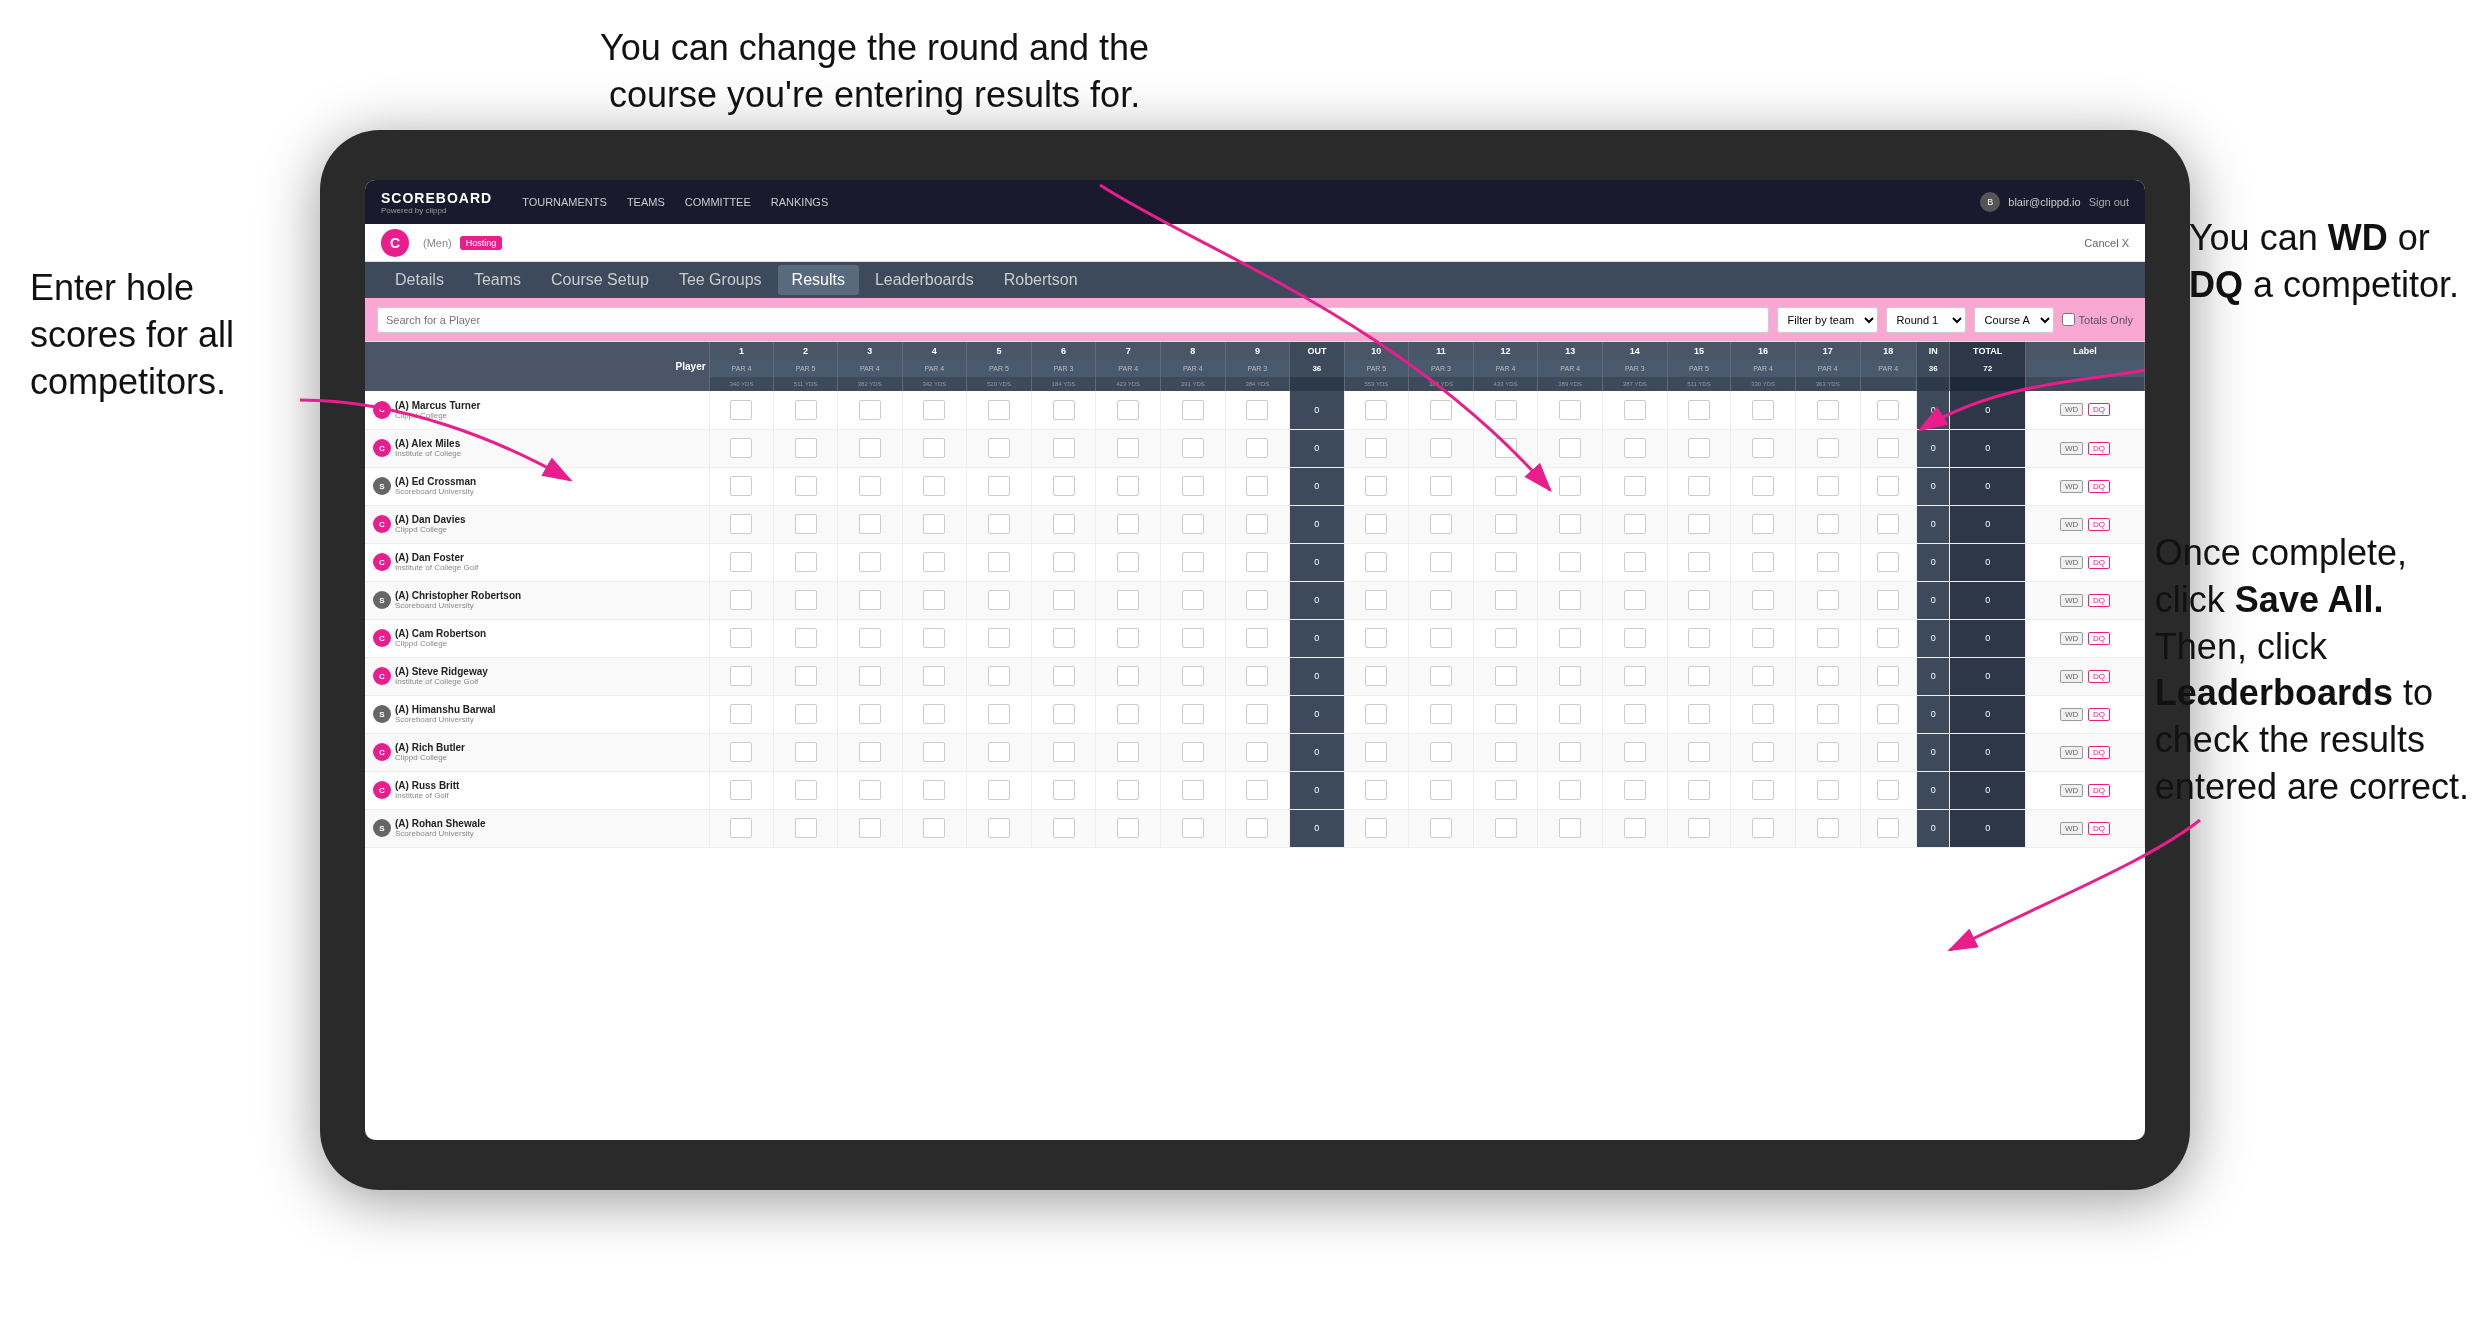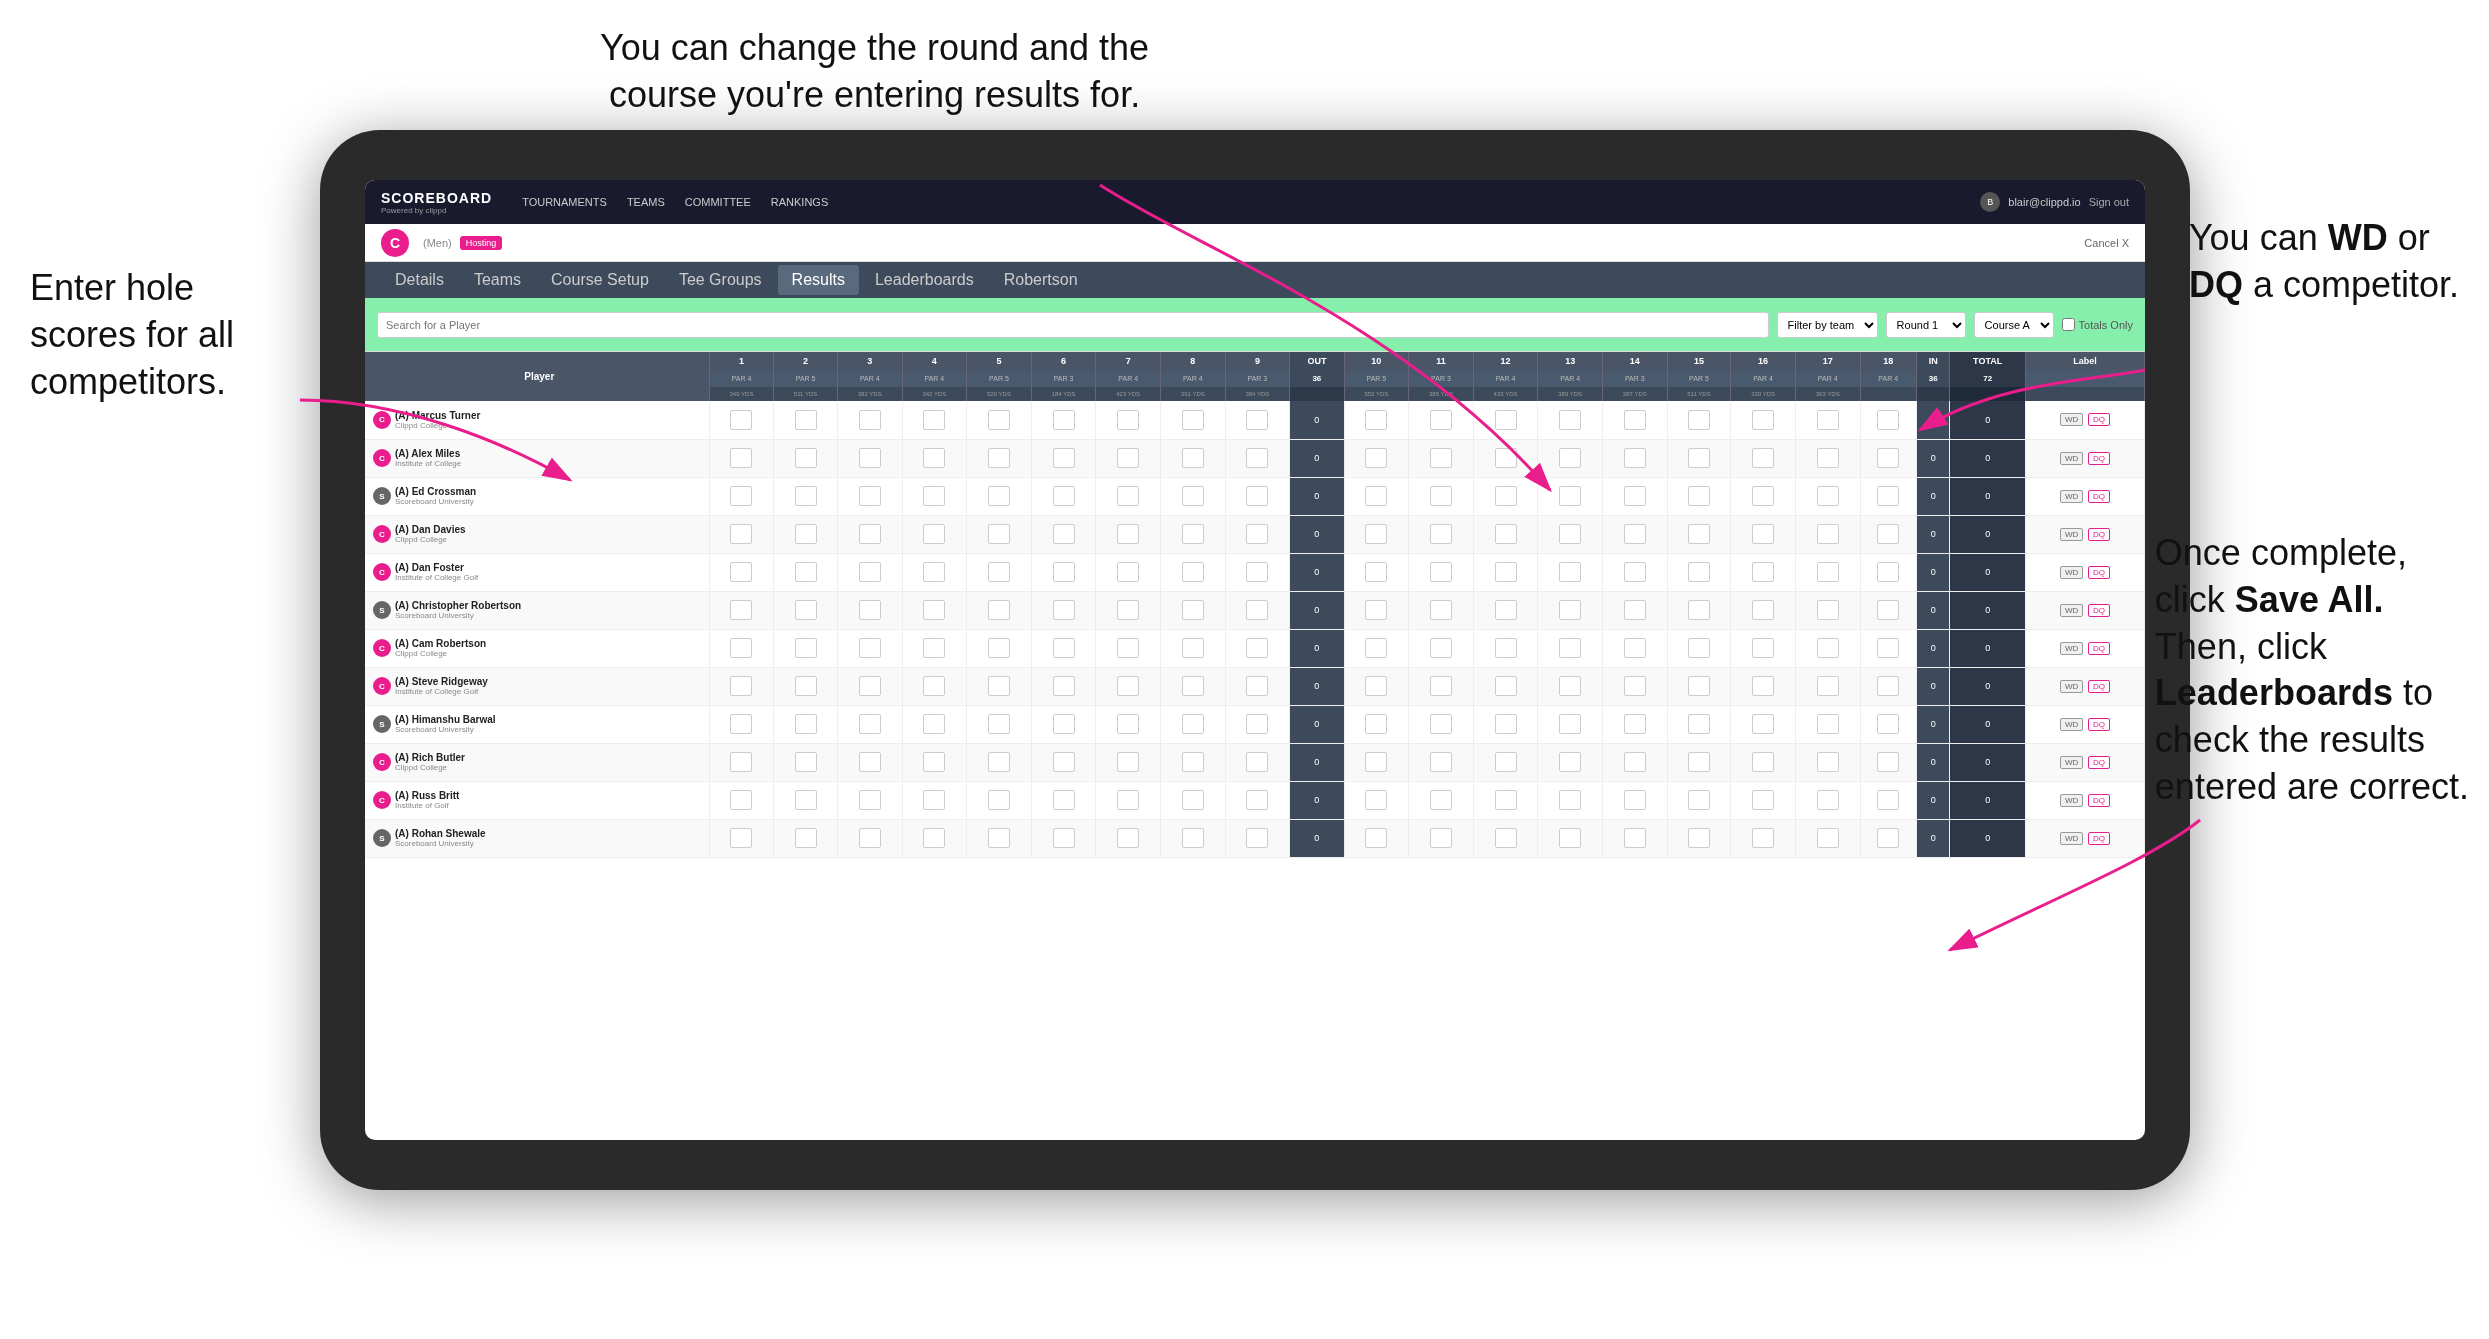--- a/index.html
+++ b/index.html
@@ -180,22 +180,22 @@
       border-radius: 3px;
     }
 
     .tab-item.active {
       background: #5a6a7e;
       color: #fff;
     }
 
     
     .filter-bar {
-      background: #86efac;
-      height: 54px;
+      background: #f9a8d4;
+      height: 44px;
       display: flex;
       align-items: center;
       padding: 0 12px;
       gap: 8px;
       border-bottom: 1px solid #ddd;
       flex-shrink: 0;
     }
 
     .search-input {
       flex: 1;
@@ -495,21 +495,21 @@
       <label class="totals-only-label">
         <input type="checkbox" style="">
         <span>Totals Only</span>
       </label>
     </div>
 
     <div class="score-table-wrapper">
       <table class="score-table">
         <thead>
           <tr>
-            <th class="player-col" rowspan="3" style="background:#4a5568;color:#fff;text-align:center;padding-left:8px;font-size:10px;">Player</th>
+            <th class="player-col" rowspan="3" style="background:#4a5568;color:#fff;text-align:right;padding-left:8px;font-size:10px;">Player</th>
             <th style="background:#4a5568;color:#fff;">1</th>
             <th style="background:#4a5568;color:#fff;">2</th>
             <th style="background:#4a5568;color:#fff;">3</th>
             <th style="background:#4a5568;color:#fff;">4</th>
             <th style="background:#4a5568;color:#fff;">5</th>
             <th style="background:#4a5568;color:#fff;">6</th>
             <th style="background:#4a5568;color:#fff;">7</th>
             <th style="background:#4a5568;color:#fff;">8</th>
             <th style="background:#4a5568;color:#fff;">9</th>
             <th style="background:#3d4a5c;color:#fff;font-weight:bold;">OUT</th>

